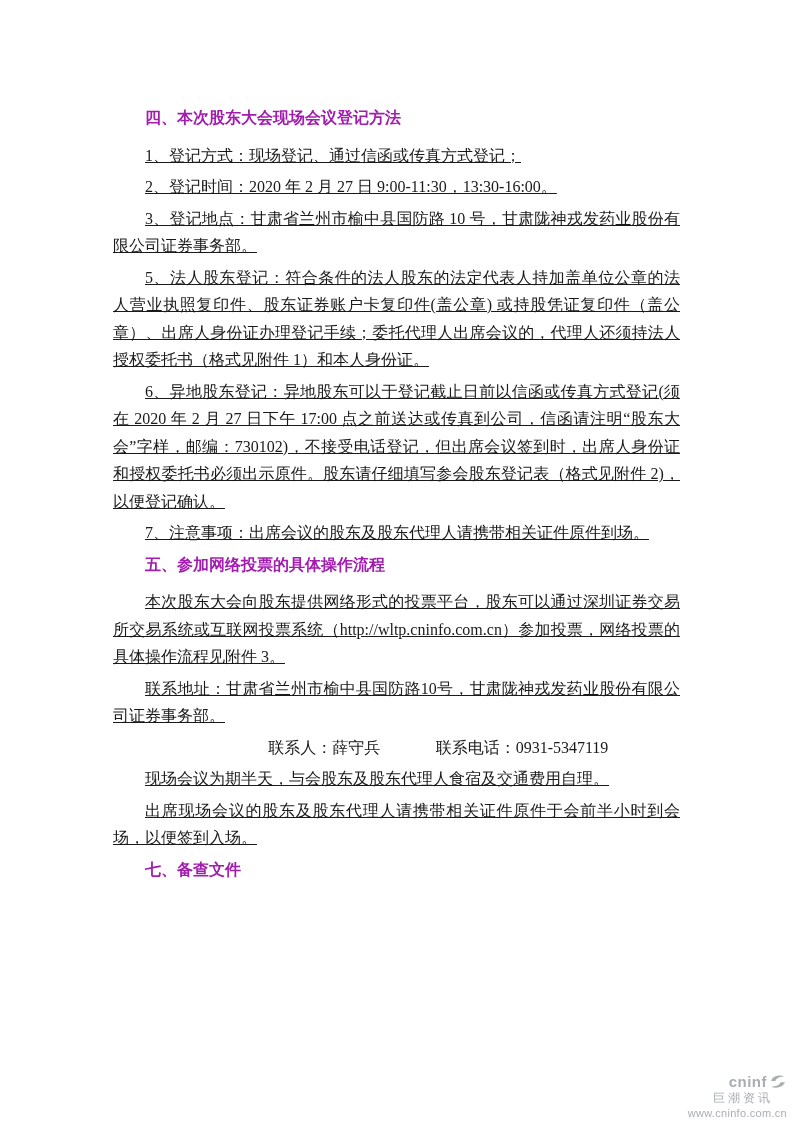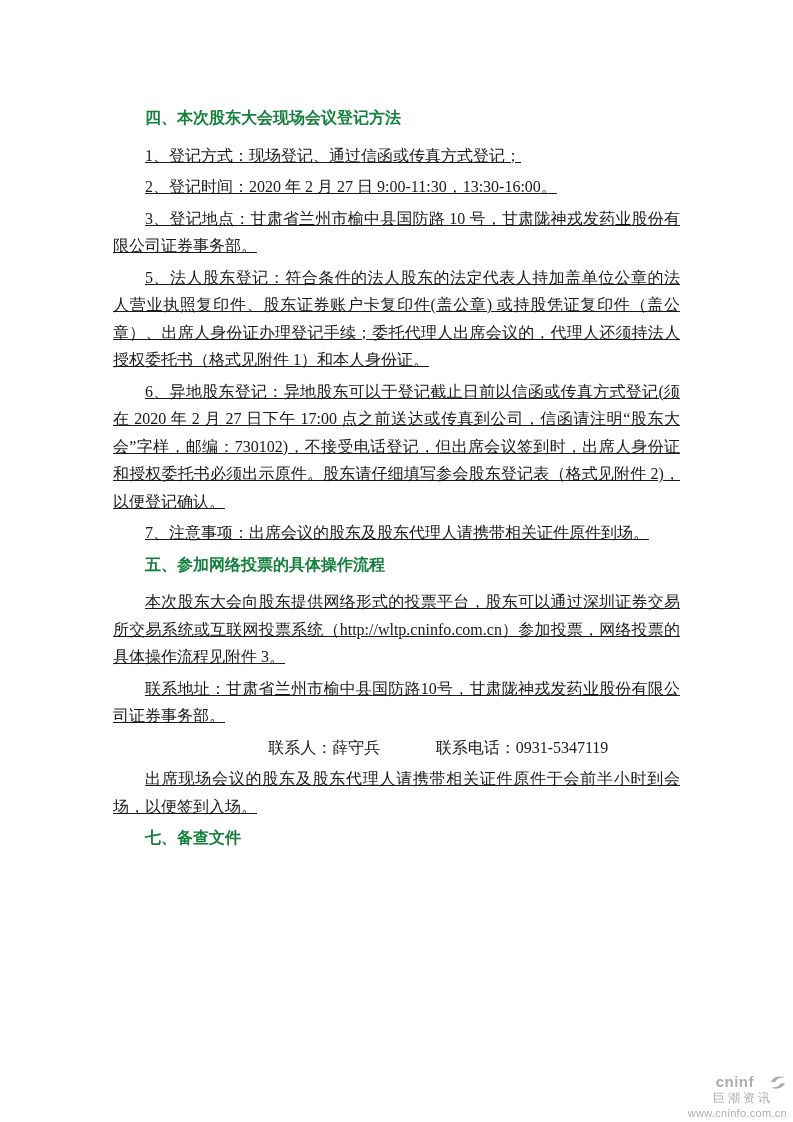--- a/index.html
+++ b/index.html
@@ -22,21 +22,21 @@
   .content {
     position: absolute;
     left: 113px;
     top: 100px;
     width: 567px;
   }
   .doc-heading {
     font-weight: bold;
     margin: 4px 0 10px 0;
     text-indent: 2em;
-    color: #15803d;
+    color: #a21caf;
   }
   .para {
     margin: 0 0 4px 0;
     text-indent: 2em;
     text-align: justify;
     text-decoration: underline;
   }
   .contact-row {
     margin: 0 0 4px 0;
     padding-left: 2em;
@@ -54,23 +54,23 @@
     right: 6px;
     top: 1074px;
     width: 110px;
     text-align: right;
     color: #aaaeb1;
     line-height: 1.1;
     font-family: "Liberation Sans", "DejaVu Sans", sans-serif;
   }
   .cninfo-brand-row {
     display: flex;
-    align-items: flex-end;
+    align-items: flex-start;
     justify-content: flex-end;
-    gap: 15px;
+    gap: 2px;
   }
   .cninfo-brand {
     font-size: 15px;
     font-weight: bold;
     letter-spacing: 0.5px;
   }
   .cninfo-swirl {
     width: 18px;
     height: 16px;
     display: inline-block;
@@ -104,20 +104,21 @@
     <p class="doc-heading">五、参加网络投票的具体操作流程</p>
     <p class="para">本次股东大会向股东提供网络形式的投票平台，股东可以通过深圳证券交易所交易系统或互联网投票系统（http://wltp.cninfo.com.cn）参加投票，网络投票的具体操作流程见附件 3。</p>
 
     <p class="para">联系地址：甘肃省兰州市榆中县国防路10号，甘肃陇神戎发药业股份有限公司证券事务部。</p>
 
     <p class="contact-row">
       <span class="contact-left">联系人：薛守兵</span>
       <span class="contact-right">联系电话：0931-5347119</span>
     </p>
 
+    <p class="para">现场会议为期半天，与会股东及股东代理人食宿及交通费用自理。</p>
     <p class="para">出席现场会议的股东及股东代理人请携带相关证件原件于会前半小时到会场，以便签到入场。</p>
 
     <p class="doc-heading">七、备查文件</p>
   </div>
 
   <div class="cninfo-logo">
     <div class="cninfo-brand-row">
       <span class="cninfo-brand">cninf</span>
       <span class="cninfo-swirl">
         <svg viewBox="0 0 24 22" width="18" height="16" aria-hidden="true">

